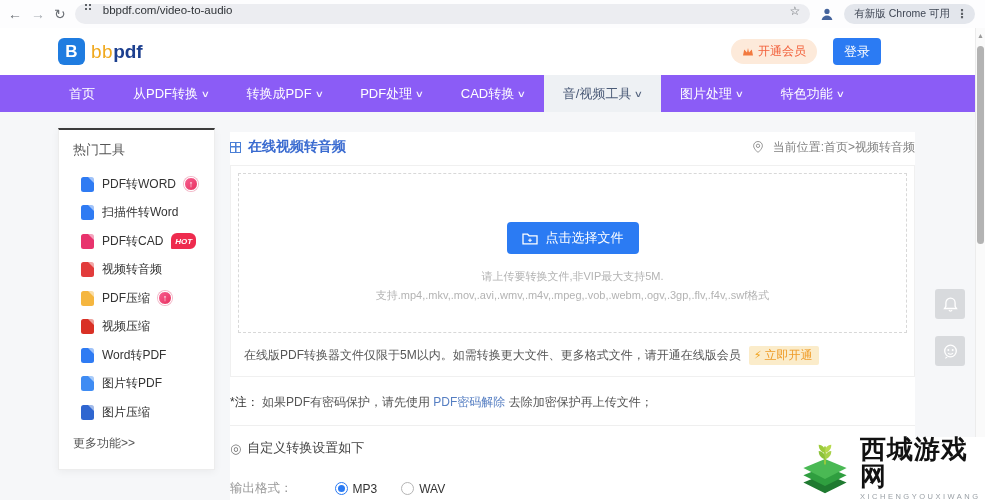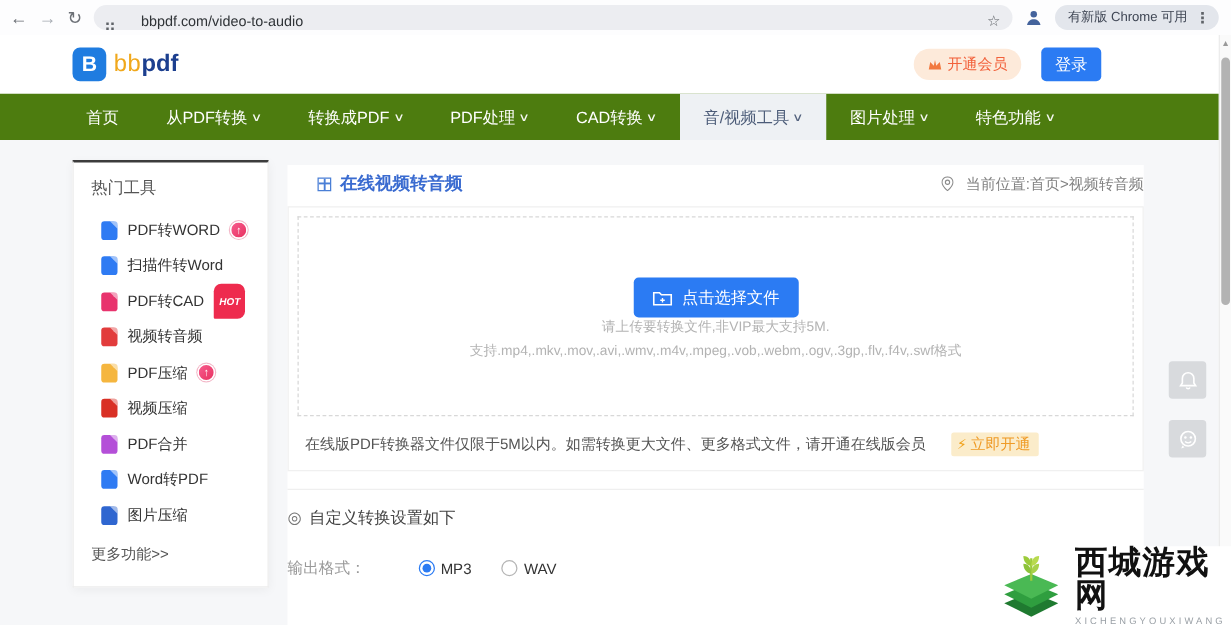--- a/index.html
+++ b/index.html
@@ -4,76 +4,76 @@
 <style>
   * { margin:0; padding:0; box-sizing:border-box; }
   html,body { width:985px; height:500px; }
   body { font-family:"Liberation Sans","DejaVu Sans",sans-serif; background:#fff; position:relative; overflow:hidden; }
   .screen { position:absolute; inset:0; }
 
   
   .browser-bar { height:28px; background:#fdfdfe; display:flex; align-items:center; padding:0 10px 0 8px; gap:9px; }
   .nav-glyph { font-size:14px; color:#6b6f75; cursor:pointer; line-height:1; }
   .nav-glyph.fwd { color:#a8adb3; }
-  .url-pill { flex:1; height:20px; background:#ecedf1; border-radius:10px; display:flex; align-items:flex-end; padding:0 10px; gap:20px; }
+  .url-pill { flex:1; height:20px; background:#ecedf1; border-radius:10px; display:flex; align-items:flex-start; padding:0 10px; gap:10px; }
   .four-dots { width:2px; height:2px; background:#5f6368; box-shadow:4px 0 #5f6368,0 4px #5f6368,4px 4px #5f6368; margin-right:6px; margin-bottom:4px; }
   .url-text { font-size:11.5px; color:#2f3337; flex:1; }
   .star { font-size:12px; color:#5f6368; }
   .profile-icon { width:16px; height:16px; display:inline-block; }
   .chip { height:20px; background:#e3e6ec; border-radius:10px; display:flex; align-items:center; gap:6px; padding:0 7px 0 10px; }
   .chip-label { font-size:10.5px; color:#3f4654; white-space:nowrap; }
   .menu-dots { font-size:12px; color:#5f6368; font-weight:bold; }
 
   
   .site-header { height:47px; background:#fff; display:flex; align-items:center; padding:0 104px 0 58px; }
   .logo { display:flex; align-items:center; gap:6px; cursor:pointer; }
   .logo-b { width:27px; height:27px; background:#1f7ce0; border-radius:6px; color:#fff; font-weight:bold; font-size:17px; display:flex; align-items:center; justify-content:center; }
   .logo-bb { font-size:19px; font-weight:normal; color:#f0a81c; letter-spacing:.5px; }
   .logo-pdf { font-size:19px; font-weight:bold; color:#1c3f8f; }
   .header-right { margin-left:auto; display:flex; align-items:center; gap:16px;justify-content:flex-end; }
   .vip-pill { height:25px; background:#fdeada; border-radius:13px; display:flex; align-items:center; gap:4px; padding:0 11px; cursor:pointer; }
   .vip-label { font-size:12px; color:#f2603a; }
   .login-btn { width:48px; height:27px; background:#2b7bf3; border:none; border-radius:4px; color:#fff; font-size:13px; cursor:pointer; font-family:inherit; }
 
   
-  .main-nav { height:37px; background:#4d7c0f; display:flex; padding-left:50px; }
+  .main-nav { height:37px; background:#8b5cf6; display:flex; padding-left:50px; }
   .nav-item { height:37px; line-height:37px; padding:0 19px; color:#fff; font-size:13px; cursor:pointer; white-space:nowrap; display:flex; align-items:center; gap:4px; }
   .nav-item .chev { font-size:9px; transform:scaleX(1.4); margin-top:2px; opacity:.95; }
   .nav-item.active { background:#eef1f4; color:#4c5c78; }
 
   
   .content { position:absolute; top:112px; left:0; right:0; bottom:0; background:#f6f7f9; }
 
   
   .sidebar { position:absolute; left:58px; top:16px; width:157px; height:342px; background:#fff; border:1px solid #ededed; border-top:2px solid #3c3c3c; box-shadow:0 2px 8px rgba(0,0,0,.05); padding:11px 0 0 14px; }
   .sidebar-title { font-size:13px; color:#555; margin-bottom:11px; }
   .tool-item { display:flex; align-items:center; gap:8px; height:28.5px; padding-left:8px; cursor:pointer; }
   .tool-icon { width:13px; height:15px; border-radius:2.5px; flex:0 0 auto; position:relative; }
   .tool-icon:after { content:""; position:absolute; right:0; top:0; border:3px solid #fff; border-left-color:transparent; border-bottom-color:transparent; opacity:.55; }
   .tool-label { font-size:12px; color:#333; white-space:nowrap; }
   .badge-up { width:14px; height:14px; border-radius:50%; background:linear-gradient(135deg,#f75d8f,#e8315f); color:#fff; font-size:9px; display:flex; align-items:center; justify-content:center; border:1px solid #fff; box-shadow:0 0 0 1px #f3b9c9; }
-  .badge-hot { height:28px; border-radius:6px 6px 6px 1px; background:#ee2b4e; color:#fff; font-size:8px; font-weight:bold; font-style:italic; padding:0 4px; display:flex; align-items:center; }
+  .badge-hot { height:16px; border-radius:6px 6px 6px 1px; background:#ee2b4e; color:#fff; font-size:8px; font-weight:bold; font-style:italic; padding:0 4px; display:flex; align-items:center; }
   .more-link { margin-top:8px; font-size:12px; color:#555; cursor:pointer; }
 
   
   .main-col { position:absolute; left:230px; top:20px; width:685px; bottom:0; background:#fff; padding-top:4px; }
   .title-row { display:flex; align-items:center; justify-content:space-between; height:22px; }
-  .page-title-wrap { display:flex; align-items:center; gap:7px;margin-left:24px; }
+  .page-title-wrap { display:flex; align-items:center; gap:7px; }
   .grid-icon { width:11px; height:11px; border:1.5px solid #4a7fd6; background:
       linear-gradient(#4a7fd6,#4a7fd6) center/1.5px 100% no-repeat,
       linear-gradient(#4a7fd6,#4a7fd6) center/100% 1.5px no-repeat; }
   .page-title { font-size:14px; font-weight:bold; color:#3a6bd0; }
   .breadcrumb { display:flex; align-items:center; gap:10px; font-size:12px; color:#828282; }
 
   .upload-panel { margin-top:7px; border:1px solid #f0f0f0; background:#fff; padding:7px 7px 0 7px; }
   .dropzone { border:1px dashed #d8d8d8; height:160px; text-align:center; cursor:pointer; }
   .select-btn { margin-top:48px; display:inline-flex; align-items:center; justify-content:center; gap:8px; width:132px; height:32px; background:#2b7bf3; border:none; border-radius:4px; color:#fff; font-size:13px; cursor:pointer; font-family:Liberation Sans, sans-serif; }
-  .hint1 { font-size:11px; color:#b3b3b3; }
+  .hint1 { margin-top:15px; font-size:11px; color:#b3b3b3; }
   .hint2 { margin-top:4px; font-size:11px; color:#b3b3b3; }
-  .notice-row { display:flex; align-items:center; gap:20px; padding:13px 4px 11px 6px; font-size:12px; color:#555; }
+  .notice-row { display:flex; align-items:center; gap:8px; padding:13px 4px 11px 6px; font-size:12px; color:#555; }
   .open-now { display:flex; align-items:center; gap:3px; background:#fbecca; border-radius:2px; padding:1px 7px 1px 5px; cursor:pointer; }
   .open-now .bolt { font-size:11px; color:#f0a21c; }
   .open-now-label { font-size:12px; color:#ef9b27; }
 
   .note-row { margin-top:17px; font-size:12px; color:#555; }
   .note-prefix { color:#333; }
   .note-link { color:#557ec2; cursor:pointer; }
   .divider { margin-top:14px; border-top:1px solid #efefef; }
   .settings-title { margin-top:13px; display:flex; align-items:center; gap:6px; font-size:13px; color:#444; }
   .target-glyph { font-size:13px; color:#777; }
@@ -208,26 +208,26 @@
       <div class="tool-item">
         <span class="tool-icon" style="background-color: rgb(245, 182, 63);"></span>
         <span class="tool-label">PDF压缩</span>
         <span class="badge-up">↑</span>
       </div>
       <div class="tool-item">
         <span class="tool-icon" style="background-color: rgb(217, 48, 37);"></span>
         <span class="tool-label">视频压缩</span>
       </div>
       <div class="tool-item">
-        <span class="tool-icon" style="background-color: rgb(180, 79, 216);"></span>
-        <span class="tool-label">PDF合并</span>
-      </div>
-      <div class="tool-item">
         <span class="tool-icon" style="background-color: rgb(47, 123, 243);"></span>
         <span class="tool-label">Word转PDF</span>
+      </div>
+      <div class="tool-item">
+        <span class="tool-icon" style="background-color: rgb(63, 140, 243);"></span>
+        <span class="tool-label">图片转PDF</span>
       </div>
       <div class="tool-item">
         <span class="tool-icon" style="background-color: rgb(47, 102, 208);"></span>
         <span class="tool-label">图片压缩</span>
       </div>
 
       <div class="more-link">更多功能&gt;&gt;</div>
     </div>
 
     <div class="main-col">
@@ -263,20 +263,26 @@
         </div>
         <div class="notice-row">
           <span>在线版PDF转换器文件仅限于5M以内。如需转换更大文件、更多格式文件，请开通在线版会员</span>
           <span class="open-now">
             <span class="bolt">⚡</span>
             <span class="open-now-label">立即开通</span>
           </span>
         </div>
       </div>
 
+      <div class="note-row">
+        <span class="note-prefix">*注：</span>
+        <span>如果PDF有密码保护，请先使用 </span>
+        <span class="note-link">PDF密码解除</span>
+        <span> 去除加密保护再上传文件；</span>
+      </div>
 
       <div class="divider"></div>
 
       <div class="settings-title">
         <span class="target-glyph">◎</span>
         <span>自定义转换设置如下</span>
       </div>
 
       <div class="output-row">
         <span class="output-label">输出格式：</span>

